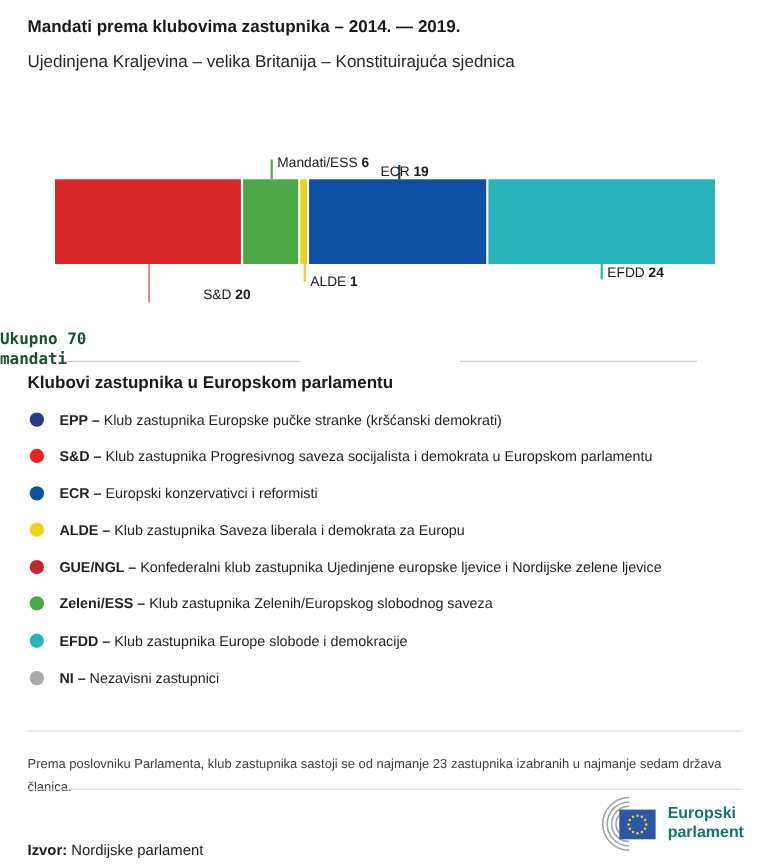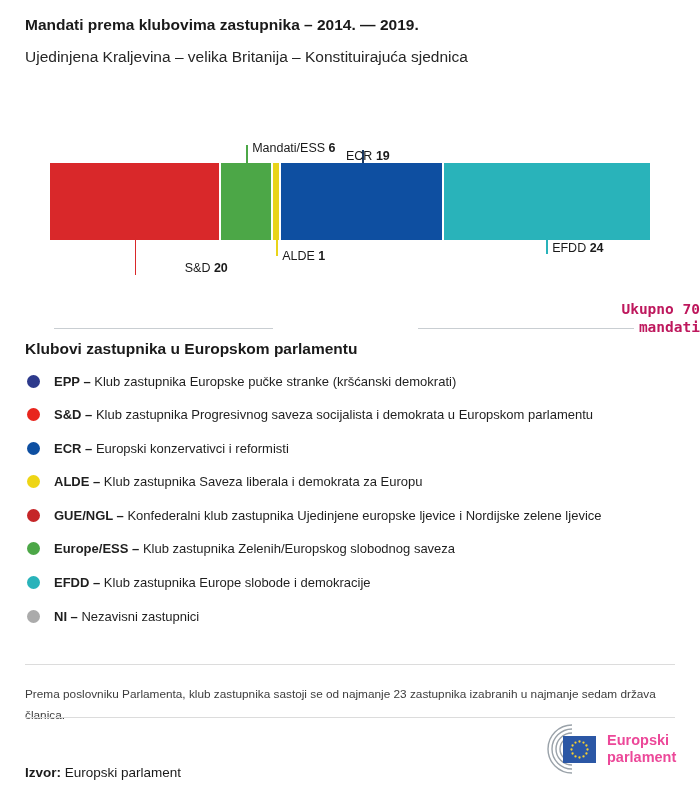--- a/index.html
+++ b/index.html
@@ -6,43 +6,43 @@
   body{width:700px;height:786px;position:relative;font-family:"Liberation Sans",sans-serif;color:#1a1a1a;overflow:hidden;}
   .page{position:absolute;inset:0;background:#fff;padding-left:42px;}
   .title{position:absolute;left:25px;top:16px;margin:0;font-size:15.5px;font-weight:bold;color:#1a1a1a;}
   .subtitle{position:absolute;left:25px;top:48px;margin:0;font-size:15.5px;font-weight:400;color:#262626;}
   
   #chart{position:absolute;inset:0;}
   .seg{position:absolute;}
   .tick{position:absolute;width:1.5px;}
   .callout{position:absolute;font-size:12.5px;line-height:16px;height:16px;white-space:nowrap;color:#1a1a1a;}
   .callout b{font-weight:bold;}
-  .total-wrap{position:absolute;left:0;top:301px;width:700px;text-align:right;
-    font-family:"DejaVu Sans Mono",monospace;font-weight:bold;font-size:14.5px;line-height:17.5px;color:#be185d;}
+  .total-wrap{position:absolute;left:0;top:301px;width:700px;text-align:left;
+    font-family:"DejaVu Sans Mono",monospace;font-weight:bold;font-size:14.5px;line-height:17.5px;color:#14532d;}
   .rule{position:absolute;height:1px;background:#c9ced2;}
   #rule-left{left:54px;top:328px;width:219px;}
   #rule-right{left:418px;top:328px;width:216px;}
   
   .legend-heading{position:absolute;left:25px;top:340px;margin:0;font-size:15.5px;font-weight:bold;}
   #legend{position:absolute;left:25px;top:371px;width:662px;text-align:center;}
   .leg-row{display:flex;align-items:center;height:20px;margin-bottom:13.6px;font-size:13px;color:#1f1f1f;}
   .leg-dot{flex:0 0 13px;width:13px;height:13px;border-radius:50%;margin-left:2px;margin-right:14px;}
   .leg-text b{font-weight:bold;}
   
   .hr{position:absolute;left:25px;width:650px;height:1px;background:#dcdcdc;}
   #hr-1{top:664px;}
   #hr-2{top:717px;}
   .footnote{position:absolute;left:25px;top:672px;width:655px;font-size:11.8px;line-height:21px;color:#3d3d3d;}
   .source{position:absolute;left:25px;top:751px;font-size:13.5px;color:#1a1a1a;}
   .source b{font-weight:bold;}
   
   .logo{position:absolute;left:528px;top:723px;width:160px;height:56px;}
   .hemicycle{position:absolute;left:0;top:0;}
   .flag{position:absolute;left:35px;top:13px;width:33px;height:27px;background:#2b57a5;}
-  .logo-text{position:absolute;left:79px;top:9px;font-size:14.5px;font-weight:bold;color:#ec4899;line-height:16.5px;}
+  .logo-text{position:absolute;left:79px;top:9px;font-size:14.5px;font-weight:bold;color:#0f766e;line-height:16.5px;}
 </style>
 </head>
 <body>
 
 <div class="page">
 
   <h1 class="title">Mandati prema klubovima zastupnika – 2014. — 2019.</h1>
   <h2 class="subtitle">Ujedinjena Kraljevina – velika Britanija – Konstituirajuća sjednica</h2>
 
   <div id="chart">
@@ -87,37 +87,37 @@
       <div class="leg-row">
         <span class="leg-dot" style="background: rgb(238, 213, 21);"></span>
         <span class="leg-text"><b>ALDE – </b><span>Klub zastupnika Saveza liberala i demokrata za Europu</span></span>
       </div>
       <div class="leg-row">
         <span class="leg-dot" style="background: rgb(197, 37, 40);"></span>
         <span class="leg-text"><b>GUE/NGL – </b><span>Konfederalni klub zastupnika Ujedinjene europske ljevice i Nordijske zelene ljevice</span></span>
       </div>
       <div class="leg-row">
         <span class="leg-dot" style="background: rgb(76, 167, 71);"></span>
-        <span class="leg-text"><b>Europe/ESS – </b><span>Klub zastupnika Zelenih/Europskog slobodnog saveza</span></span>
+        <span class="leg-text"><b>Zeleni/ESS – </b><span>Klub zastupnika Zelenih/Europskog slobodnog saveza</span></span>
       </div>
       <div class="leg-row">
         <span class="leg-dot" style="background: rgb(41, 179, 186);"></span>
         <span class="leg-text"><b>EFDD – </b><span>Klub zastupnika Europe slobode i demokracije</span></span>
       </div>
       <div class="leg-row">
         <span class="leg-dot" style="background: rgb(171, 171, 171);"></span>
         <span class="leg-text"><b>NI – </b><span>Nezavisni zastupnici</span></span>
       </div>
     </div>
 
   <div class="hr" id="hr-1"></div>
   <p class="footnote">Prema poslovniku Parlamenta, klub zastupnika sastoji se od najmanje 23 zastupnika izabranih u najmanje sedam država članica.</p>
   <div class="hr" id="hr-2"></div>
 
-  <p class="source"><b>Izvor:</b><span> Europski parlament</span></p>
+  <p class="source"><b>Izvor:</b><span> Nordijske parlament</span></p>
 
   <div class="logo">
     <svg class="hemicycle" width="70" height="52" viewBox="0 0 70 52">
       <g fill="none" stroke="#9aa2a9" stroke-width="1.4">
         <path d="M 44 2  A 24 24 0 0 0 44 50"></path>
         <path d="M 44 6  A 20 20 0 0 0 44 46"></path>
         <path d="M 44 10 A 16 16 0 0 0 44 42"></path>
         <path d="M 44 14 A 12 12 0 0 0 44 38"></path>
         <path d="M 44 18 A 8 8  0 0 0 44 34"></path>
         <path d="M 44 22 A 4 4  0 0 0 44 30"></path>

